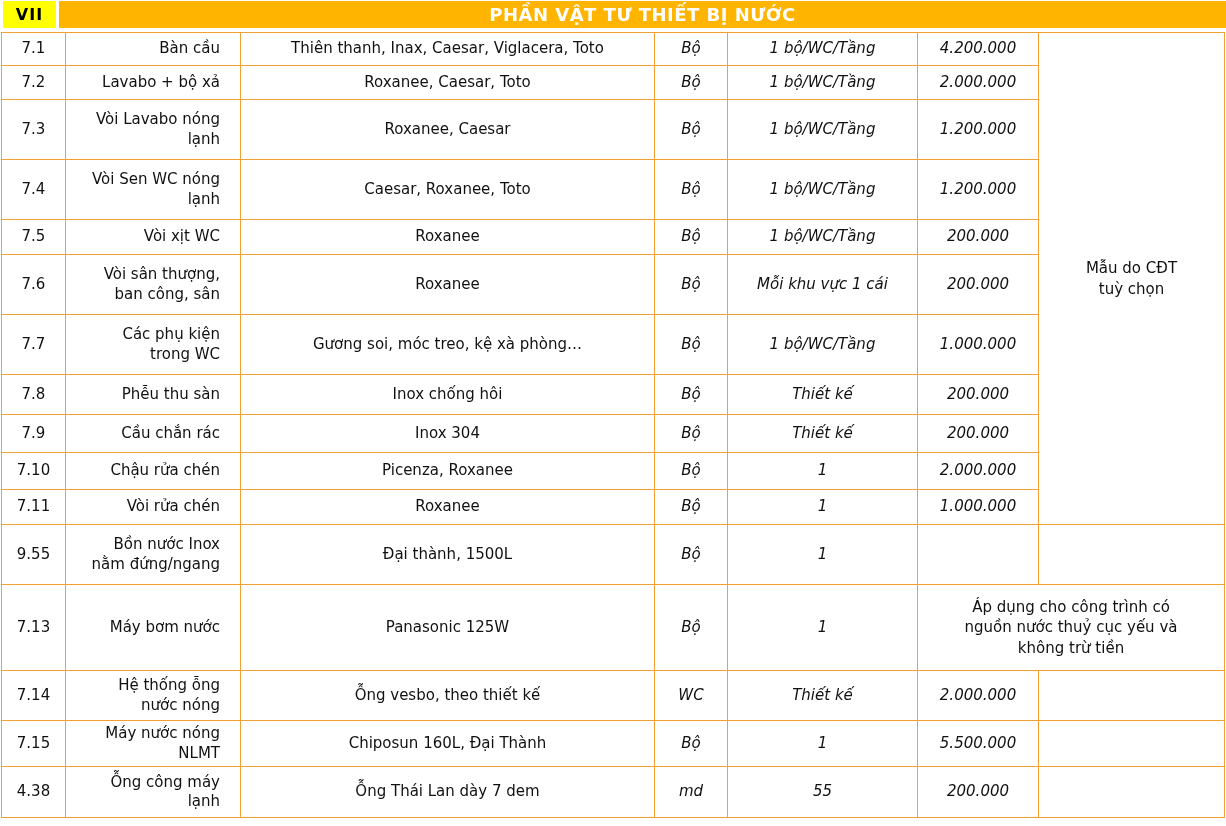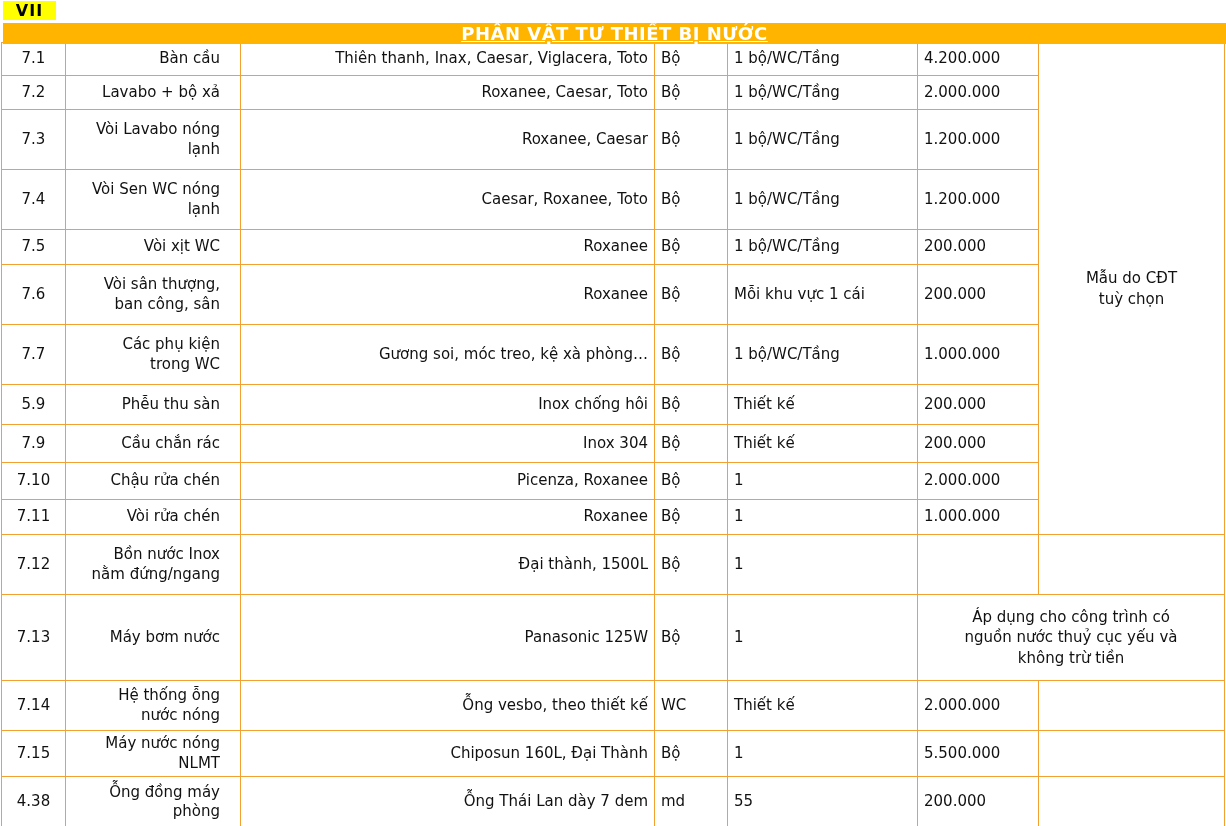--- a/index.html
+++ b/index.html
@@ -6,33 +6,33 @@
     --border:#F2A030;
     --header-bg:#FFB400;
     --section-bg:#FFFF00;
     --header-text:#FFFFFF;
     --text:#111111;
   }
   html,body{margin:0;padding:0;background:#fff;}
   body{font-family:"DejaVu Sans","Liberation Sans",sans-serif;color:var(--text);}
   .sheet{width:1226px;box-sizing:border-box;padding:0 0 4px 0;}
   
-  .hdr{display:flex;height:28px;gap:3px;padding-left:3px;padding-top:1px;margin-bottom:14px;box-sizing:border-box;flex-direction:column;}
+  .hdr{display:flex;height:28px;gap:3px;padding-left:3px;padding-top:1px;margin-bottom:4px;box-sizing:border-box;}
   .hdr-sec{width:53px;background:var(--section-bg);display:flex;align-items:center;justify-content:center;
            font-weight:700;font-size:16px;color:#000;letter-spacing:1px;}
   .hdr-title{flex:1;background:var(--header-bg);color:var(--header-text);font-weight:700;font-size:18px;
-             display:flex;align-items:center;justify-content:center;letter-spacing:0.5px;text-decoration:underline;}
+             display:flex;align-items:center;justify-content:center;letter-spacing:0.5px;}
   
   table{border-collapse:collapse;table-layout:fixed;width:1223px;margin-left:1px;}
   td{border:1.5px solid var(--border);background:#fff;font-size:15px;line-height:1.3;
      padding:2px 6px;vertical-align:middle;overflow:hidden;}
   .c-no{text-align:center;}
   .c-item{text-align:right;padding-left:14px;padding-right:20px;}
-  .c-brand{text-align:right;padding-left:6px;margin-left:30px;}
-  .c-unit,.c-qty,.c-price{}
+  .c-brand{text-align:center;padding-left:6px;margin-left:30px;}
+  .c-unit,.c-qty,.c-price{text-align:center;font-style:italic;}
   .c-note{text-align:center;padding:2px 40px;line-height:1.35;}
   .c-note-merged{text-align:center;padding:2px 46px;line-height:1.35;}
   tr.h33{height:33px} tr.h34{height:34px} tr.h35{height:35px} tr.h37{height:37px}
   tr.h38{height:38px} tr.h40{height:40px} tr.h50{height:50px} tr.h51{height:51px}
   tr.h53{height:46px} tr.h60{height:60px} tr.h86{height:86px}
 </style>
 </head>
 <body>
 
 <div class="sheet">
@@ -104,21 +104,21 @@
       </tr>
       <tr class="h60">
         <td class="c-no">7.7</td>
         <td class="c-item">Các phụ kiện trong WC</td>
         <td class="c-brand">Gương soi, móc treo, kệ xà phòng…</td>
         <td class="c-unit">Bộ</td>
         <td class="c-qty">1 bộ/WC/Tầng</td>
         <td class="c-price">1.000.000</td>
       </tr>
       <tr class="h40">
-        <td class="c-no">5.9</td>
+        <td class="c-no">7.8</td>
         <td class="c-item">Phễu thu sàn</td>
         <td class="c-brand">Inox chống hôi</td>
         <td class="c-unit">Bộ</td>
         <td class="c-qty">Thiết kế</td>
         <td class="c-price">200.000</td>
       </tr>
       <tr class="h38">
         <td class="c-no">7.9</td>
         <td class="c-item">Cầu chắn rác</td>
         <td class="c-brand">Inox 304</td>
@@ -136,21 +136,21 @@
       </tr>
       <tr class="h35">
         <td class="c-no">7.11</td>
         <td class="c-item">Vòi rửa chén</td>
         <td class="c-brand">Roxanee</td>
         <td class="c-unit">Bộ</td>
         <td class="c-qty">1</td>
         <td class="c-price">1.000.000</td>
       </tr>
       <tr class="h60">
-        <td class="c-no">7.12</td>
+        <td class="c-no">9.55</td>
         <td class="c-item">Bồn nước Inox nằm đứng/ngang</td>
         <td class="c-brand">Đại thành, 1500L</td>
         <td class="c-unit">Bộ</td>
         <td class="c-qty">1</td>
         <td class="c-price"></td>
         <td class="c-note"></td>
       </tr>
       <tr class="h86">
         <td class="c-no">7.13</td>
         <td class="c-item">Máy bơm nước</td>
@@ -172,21 +172,21 @@
         <td class="c-no">7.15</td>
         <td class="c-item">Máy nước nóng NLMT</td>
         <td class="c-brand">Chiposun 160L, Đại Thành</td>
         <td class="c-unit">Bộ</td>
         <td class="c-qty">1</td>
         <td class="c-price">5.500.000</td>
         <td class="c-note"></td>
       </tr>
       <tr class="h51">
         <td class="c-no">4.38</td>
-        <td class="c-item">Ỗng đồng máy phòng</td>
+        <td class="c-item">Ỗng công máy lạnh</td>
         <td class="c-brand">Ỗng Thái Lan dày 7 dem</td>
         <td class="c-unit">md</td>
         <td class="c-qty">55</td>
         <td class="c-price">200.000</td>
         <td class="c-note"></td>
       </tr>
     </tbody>
   </table>
 </div>
 

